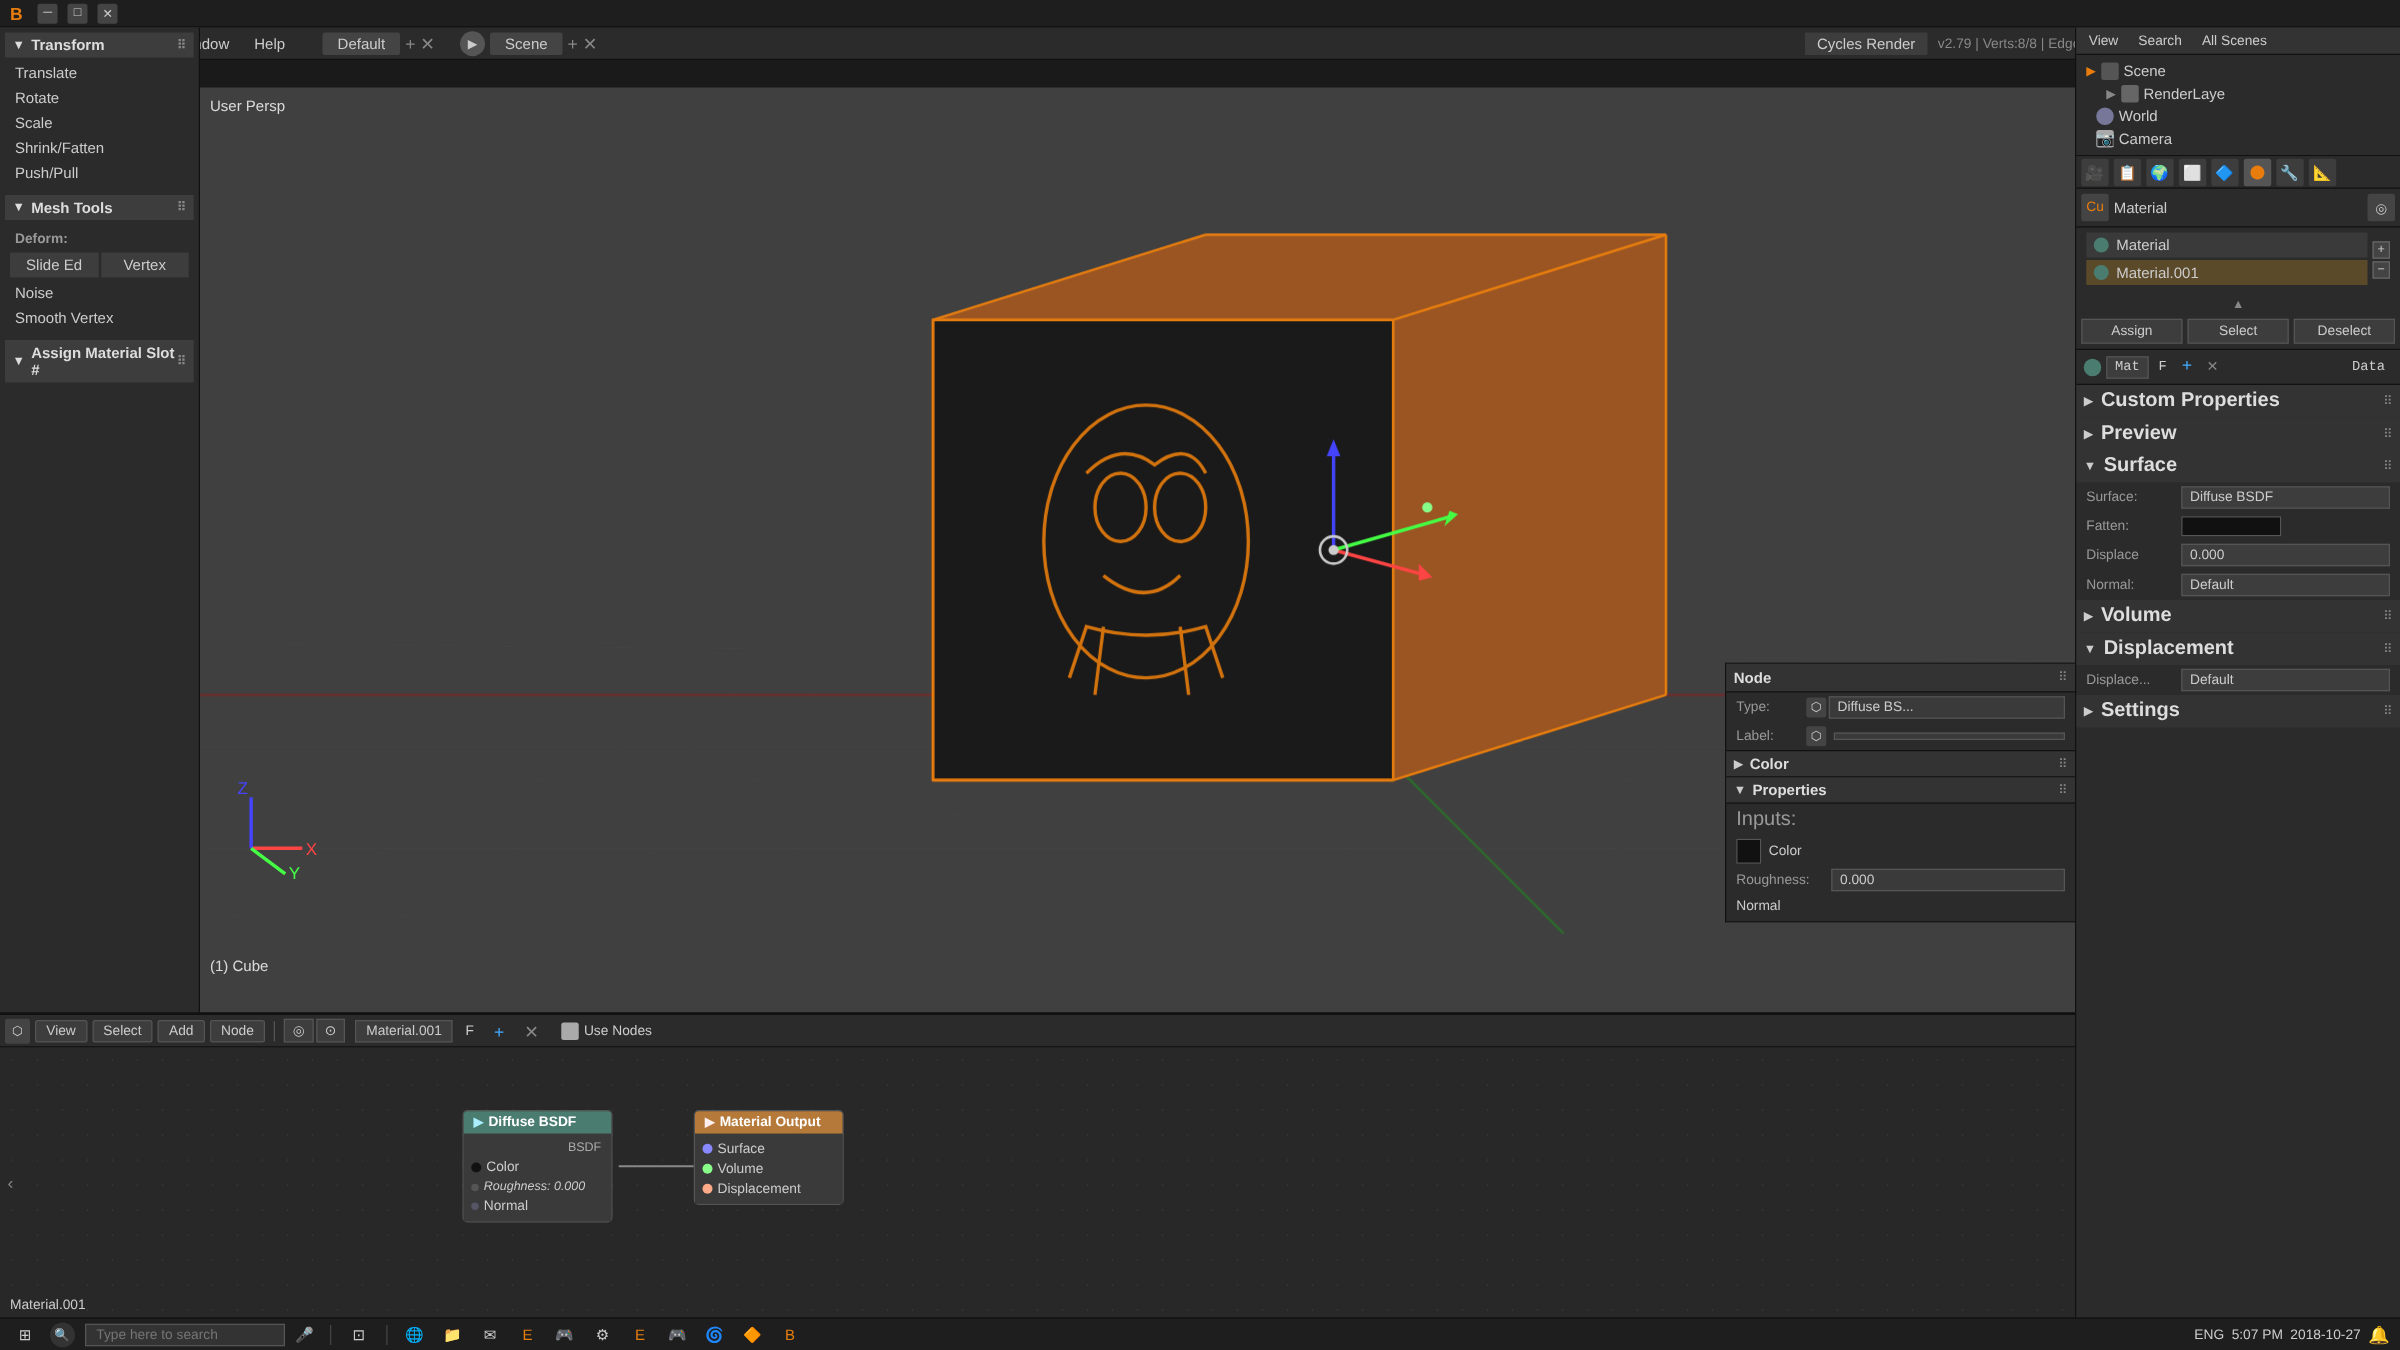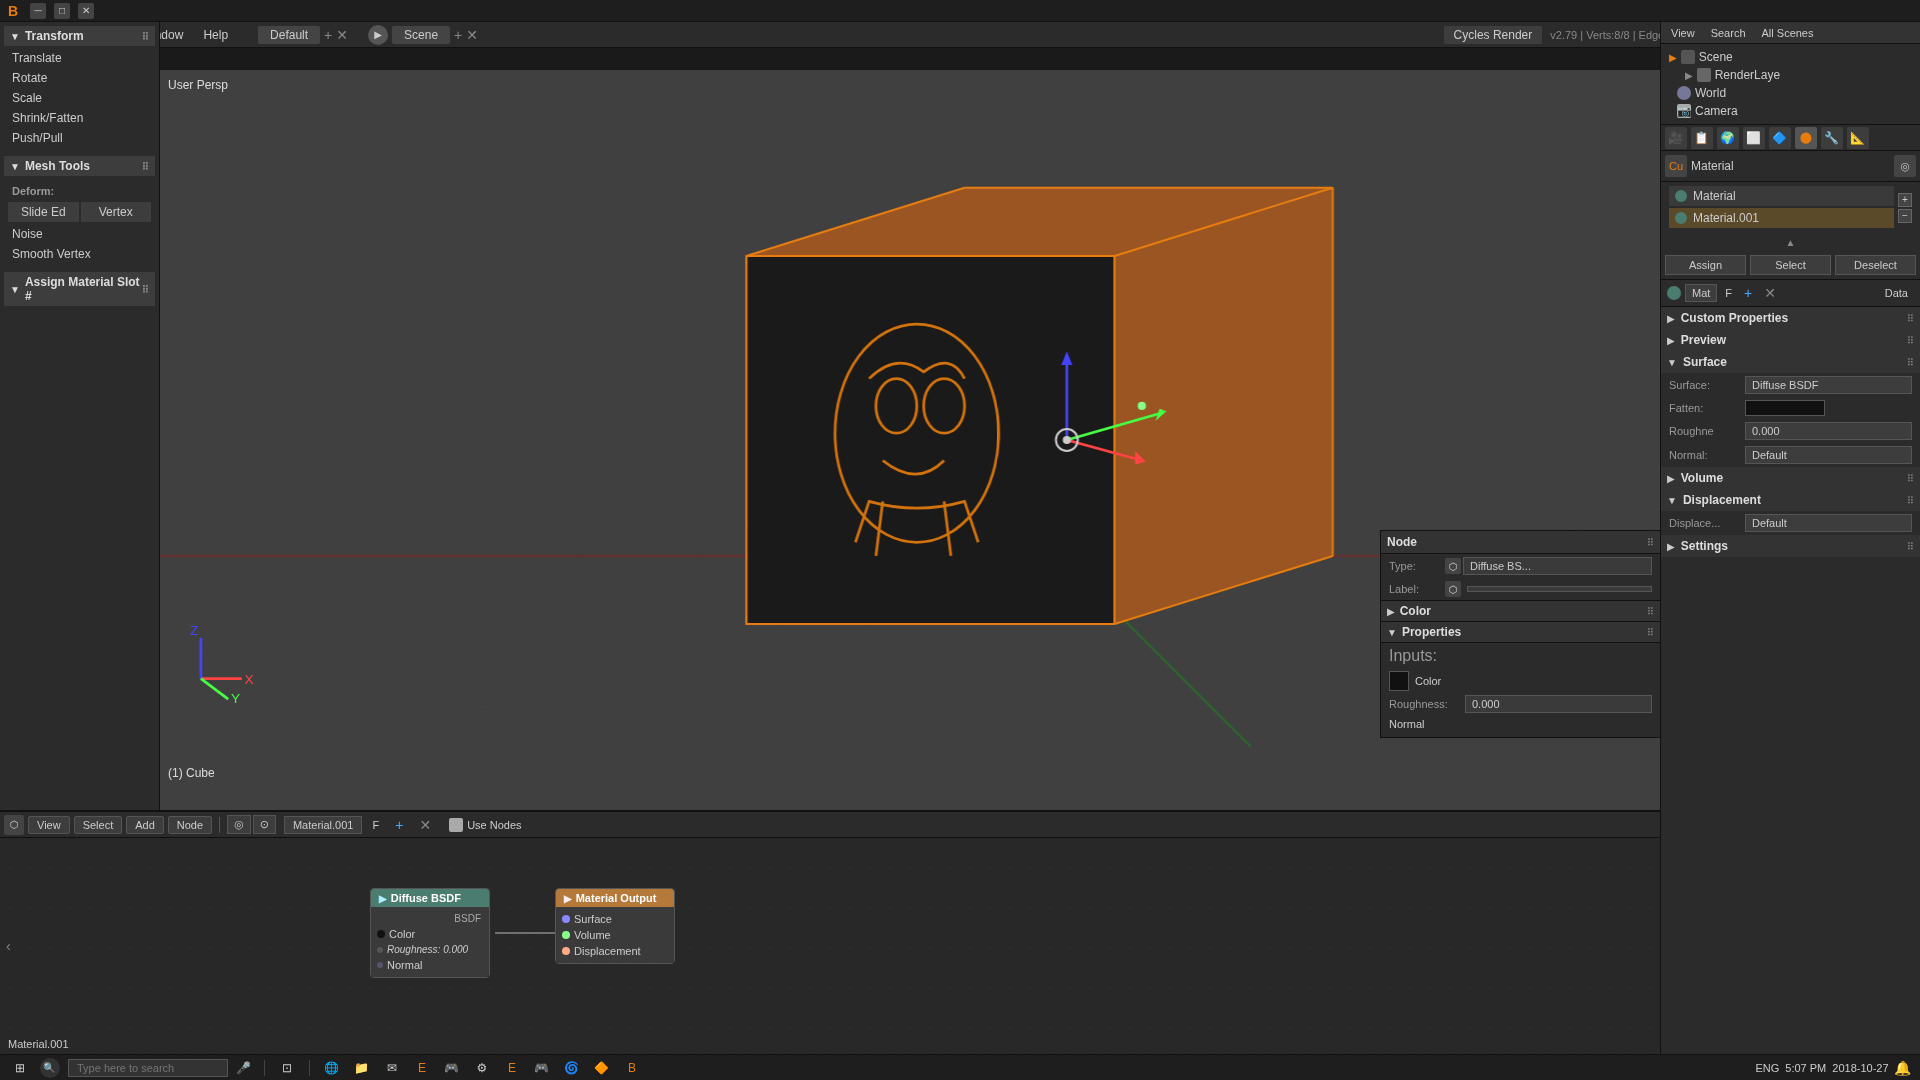--- a/index.html
+++ b/index.html
@@ -110,21 +110,21 @@
       border-bottom: 1px solid #111; gap: 4px;
     }
 
     
     .mat-buttons { display: flex; gap: 4px; padding: 4px; }
     .mat-btn { flex: 1; padding: 3px 6px; background: #3d3d3d; border: 1px solid #555; color: #ccc; font-size: 11px; cursor: pointer; text-align: center; }
 
     
     .section-header { display: flex; align-items: center; padding: 4px 6px; background: #333; cursor: pointer; }
     .section-header .arrow { margin-right: 6px; font-size: 10px; }
-    .section-header .label { color: #ddd; font-size: 12px; font-weight: bold; flex: 1; }
+    .section-header .label { color: #ddd; font-size: 16px; font-weight: bold; flex: 1; }
     .section-header .dots { color: #888; font-size: 10px; }
 
     .field-row { display: flex; align-items: center; padding: 3px 8px; gap: 6px; }
     .field-label { color: #999; font-size: 11px; min-width: 70px; }
     .color-swatch { width: 80px; height: 16px; background: #111; border: 1px solid #555; }
 
     
     #taskbar {
       position: absolute; bottom: 0; left: 0; width: 1920px; height: 26px;
       background: #1e1e1e; border-top: 1px solid #111; display: flex; align-items: center;
@@ -504,21 +504,21 @@
   <div style="text-align:center;padding:2px;cursor:pointer;background:#2b2b2b;">
     <span style="color:#888;font-size:10px;">▲</span>
   </div>
 
   <div class="mat-buttons">
     <div class="mat-btn">Assign</div>
     <div class="mat-btn">Select</div>
     <div class="mat-btn">Deselect</div>
   </div>
 
-  <div style="display:flex;align-items:center;padding:3px 6px;gap:4px;border-top:1px solid #111;border-bottom:1px solid #111;">
+  <div style="display:flex;align-items:center;padding:3px 6px;gap:4px;border-top:1px solid #111;border-bottom:1px solid #111;font-family:Liberation Mono, monospace;">
     <div style="width:14px;height:14px;background:#4a7c6f;border-radius:50%;"></div>
     <div style="background:#3d3d3d;border:1px solid #555;padding:2px 6px;color:#ccc;font-size:11px;cursor:pointer;">Mat</div>
     <div style="padding:2px 4px;color:#ccc;font-size:11px;cursor:pointer;">F</div>
     <div style="padding:2px 4px;color:#4af;font-size:14px;cursor:pointer;">+</div>
     <div style="padding:2px 4px;color:#888;font-size:14px;cursor:pointer;">✕</div>
     <div style="margin-left:auto;padding:2px 6px;color:#ccc;font-size:11px;cursor:pointer;">Data</div>
   </div>
 
   <div class="section-header">
     <span class="arrow">▶</span>
@@ -539,21 +539,21 @@
   </div>
   <div class="field-row">
     <span class="field-label">Surface:</span>
     <div style="flex:1;background:#3d3d3d;border:1px solid #555;padding:2px 6px;color:#ccc;font-size:11px;cursor:pointer;">Diffuse BSDF</div>
   </div>
   <div class="field-row">
     <span class="field-label">Fatten:</span>
     <div class="color-swatch"></div>
   </div>
   <div class="field-row">
-    <span class="field-label">Roughne</span>
+    <span class="field-label">Displace</span>
     <div style="flex:1;background:#3d3d3d;border:1px solid #555;padding:2px 6px;color:#ccc;font-size:11px;">0.000</div>
   </div>
   <div class="field-row">
     <span class="field-label">Normal:</span>
     <div style="flex:1;background:#3d3d3d;border:1px solid #555;padding:2px 6px;color:#ccc;font-size:11px;cursor:pointer;">Default</div>
   </div>
 
   <div class="section-header">
     <span class="arrow">▶</span>
     <span class="label">Volume</span>

